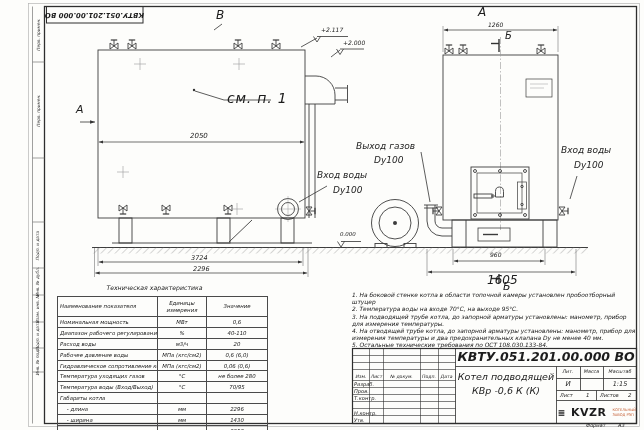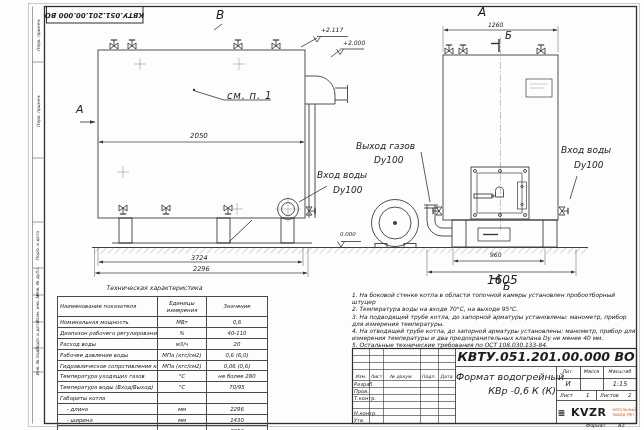--- a/index.html
+++ b/index.html
@@ -254,21 +254,21 @@
         <span>Подп. и дата</span>
       </div>
       <div class="vcell" style="top: 348px; height: 24px;">
         <span>Инв. № подл.</span>
       </div>
     </div>
 
 <div class="t" style="left:216px;top:9px;font-size:12px;">В</div>
 <div class="t" style="left:321px;top:27px;font-size:6px;">+2.117</div>
 <div class="t" style="left:343px;top:40px;font-size:6px;">+2.000</div>
-<div class="t" style="left:227px;top:91px;font-size:10px;letter-spacing:0.8px;">см. п. 1</div>
+<div class="t" style="left:227px;top:91px;font-size:14px;letter-spacing:0.8px;">см. п. 1</div>
 <div class="t" style="left:190px;top:133px;font-size:7px;">2050</div>
 <div class="t" style="left:76px;top:104px;font-size:11px;">А</div>
 <div class="t" style="left:356px;top:142px;font-size:9px;">Выход газов</div>
 <div class="t" style="left:374px;top:156px;font-size:9px;">Dy100</div>
 <div class="t" style="left:317px;top:171px;font-size:9px;">Вход воды</div>
 <div class="t" style="left:333px;top:186px;font-size:9px;">Dy100</div>
 <div class="t" style="left:340px;top:232px;font-size:5.5px;">0.000</div>
 <div class="t" style="left:191px;top:255px;font-size:6.5px;">3724</div>
 <div class="t" style="left:193px;top:266px;font-size:6.5px;">2296</div>
 
@@ -366,22 +366,22 @@
       <div class="tb-colhead" style="left: 438px; width: 17px; top: 369px; height: 10px;">Дата</div>
     </div>
 <div id="tb-rowlabels">
       <div class="tb-rowlabel" style="top: 380.5px;">Разраб.</div>
       <div class="tb-rowlabel" style="top: 387.67px;">Пров.</div>
       <div class="tb-rowlabel" style="top: 394.84px;">Т.контр.</div>
       <div class="tb-rowlabel" style="top: 402.01px;"></div>
       <div class="tb-rowlabel" style="top: 409.18px;">Н.контр.</div>
       <div class="tb-rowlabel" style="top: 416.35px;">Утв.</div>
     </div>
-<div class="t" style="left:456px;top:372px;width:100px;text-align:center;font-size:9.5px;">Формат водогрейный</div>
-<div class="t" style="left:456px;top:386px;width:100px;text-align:right;font-size:9.5px;">КВр -0,6  К  (К)</div>
+<div class="t" style="left:456px;top:372px;width:100px;text-align:center;font-size:9.5px;">Котел подводящей</div>
+<div class="t" style="left:456px;top:386px;width:100px;text-align:center;font-size:9.5px;">КВр -0,6  К  (К)</div>
 <div class="t" style="left:556px;top:370px;width:24px;text-align:center;font-size:4.8px;">Лит.</div>
 <div class="t" style="left:580px;top:370px;width:23px;text-align:center;font-size:4.8px;">Масса</div>
 <div class="t" style="left:603px;top:370px;width:34px;text-align:center;font-size:4.8px;">Масштаб</div>
 <div class="t" style="left:556px;top:381px;width:24px;text-align:center;font-size:7px;">И</div>
 <div class="t" style="left:603px;top:381px;width:34px;text-align:center;font-size:6.5px;">1:15</div>
 <div class="t" style="left:560px;top:393px;font-size:5px;">Лист</div>
 <div class="t" style="left:586px;top:392.5px;font-size:5.5px;">1</div>
 <div class="t" style="left:600px;top:393px;font-size:5px;">Листов</div>
 <div class="t" style="left:628px;top:392.5px;font-size:5.5px;">2</div>
 

